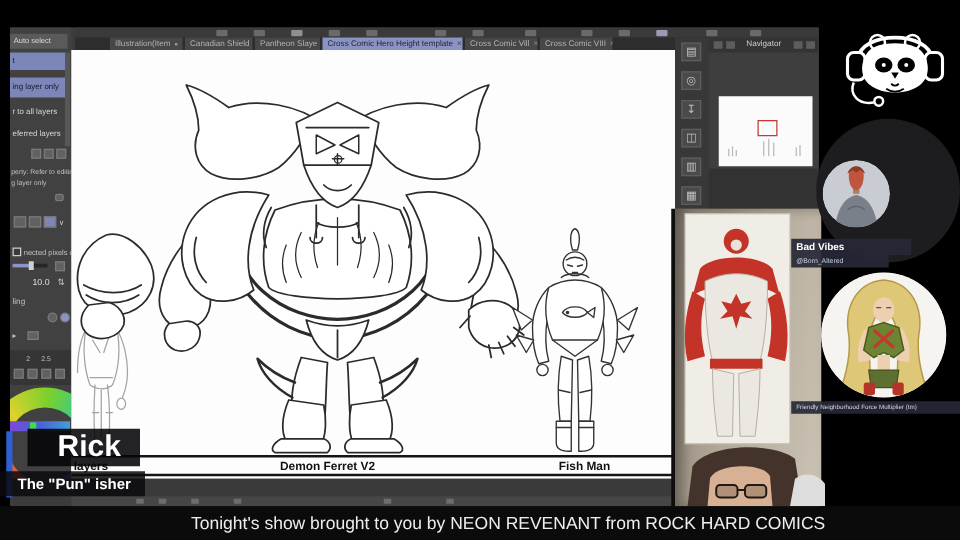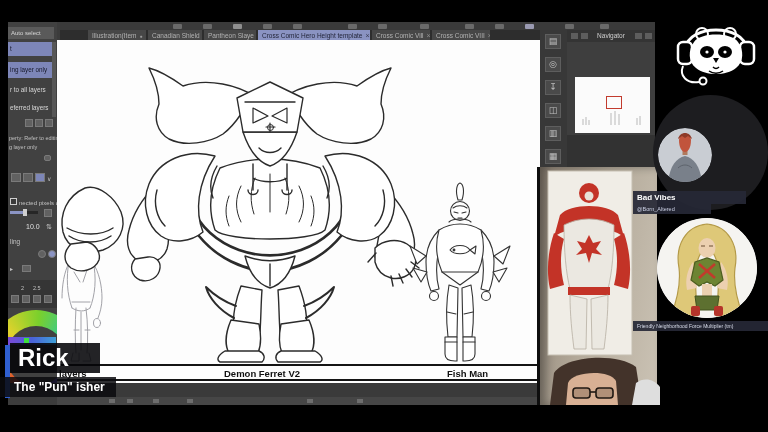--- a/index.html
+++ b/index.html
@@ -69,22 +69,22 @@
           border-left:3px solid #0e0e0e;box-shadow:inset 6px 0 10px rgba(0,0,0,.35);}
 
   
   .mascot{position:absolute;left:672px;top:12px;width:88px;height:74px;}
   .g1{position:absolute;left:653px;top:95px;width:115px;height:115px;border-radius:50%;background:#1d1d20;}
   .g1-av{position:absolute;left:658px;top:128px;width:54px;height:54px;border-radius:50%;overflow:hidden;}
   .band{position:absolute;background:rgba(38,40,54,.92);color:#fff;white-space:nowrap;overflow:hidden;}
   .g2{position:absolute;left:657px;top:218px;width:100px;height:100px;border-radius:50%;background:#f2f2f2;overflow:hidden;}
 
   .nametag-bar{position:absolute;left:5px;top:345px;width:5px;height:53px;background:#2f5fd0;}
-  .nametag-main{position:absolute;left:10px;top:343px;width:90px;height:30px;background:rgba(5,5,8,.88);
-                color:#fff;font-size:24px;font-weight:bold;line-height:30px;padding-left:8px;}
+  .nametag-main{position:absolute;left:22px;top:343px;width:90px;height:30px;background:rgba(5,5,8,.88);
+                color:#fff;font-size:24px;font-weight:bold;line-height:30px;padding-left:24px;}
   .nametag-sub{position:absolute;left:0;top:377px;width:116px;height:20px;background:rgba(10,10,14,.85);
                color:#fff;font-size:12px;font-weight:bold;line-height:20px;padding-left:14px;white-space:nowrap;}
 
   .ticker{position:absolute;left:0;top:405px;width:768px;height:27px;background:#0b0b0b;
           color:#eee;font-size:14px;line-height:27px;text-align:center;padding-left:45px;white-space:nowrap;}
 </style>
 </head>
 <body>
 
 <div class="stage">
@@ -367,21 +367,21 @@
   <div class="g1-av">
     <svg width="54" height="54" viewBox="0 0 54 54">
       <circle cx="27" cy="27" r="27" fill="#c9cdd3"></circle>
       <path d="M10,54 C12,38 18,30 27,28 C36,30 42,38 44,54 Z" fill="#79808a"></path>
       <path d="M20,40 C24,36 30,36 34,40" fill="none" stroke="#5d636c" stroke-width="1"></path>
       <rect x="24.5" y="20" width="5" height="7" fill="#b07a5e"></rect>
       <path d="M21,12 C21,5 33,5 33,12 C33,20 30,24 27,24 C24,24 21,20 21,12 Z" fill="#c1543c"></path>
       <path d="M20,11 C22,3 32,3 34,11 L30,8 L27,10 L24,8 Z" fill="#8e3a28"></path>
     </svg>
   </div>
-  <div class="band" style="left:633px;top:191px;width:113px;height:13px;font-size:8px;font-weight:bold;line-height:13px;padding-left:4px">
+  <div class="band" style="left:633px;top:191px;width:96px;height:13px;font-size:8px;font-weight:bold;line-height:13px;padding-left:4px">
     <span>Bad Vibes</span>
   </div>
   <div class="band" style="left:633px;top:204px;width:78px;height:10px;font-size:5.5px;line-height:10px;padding-left:4px;color:#cdd2e6">
     <span>@Born_Altered</span>
   </div>
 
   <div class="g2">
     <svg width="100" height="100" viewBox="0 0 100 100">
       <circle cx="50" cy="50" r="50" fill="#f5f4f1"></circle>
       <path d="M50,6 C28,8 18,28 22,50 C24,66 20,82 14,98 L40,98 L38,54 C40,40 44,32 50,30 C56,32 60,40 62,54 L60,98 L86,98 C80,82 76,66 78,50 C82,28 72,8 50,6 Z" fill="#dec878" stroke="#b49a48" stroke-width="1.2"></path>
@@ -402,14 +402,17 @@
   </div>
 
   <div class="nametag-bar"></div>
   <div class="nametag-main">
     <span>Rick</span>
   </div>
   <div class="nametag-sub">
     <span>The "Pun" isher</span>
   </div>
 
+  <div class="ticker">
+    <span>Tonight's show brought to you by NEON REVENANT from ROCK HARD COMICS</span>
+  </div>
 
 </div>
 
 </body></html>

